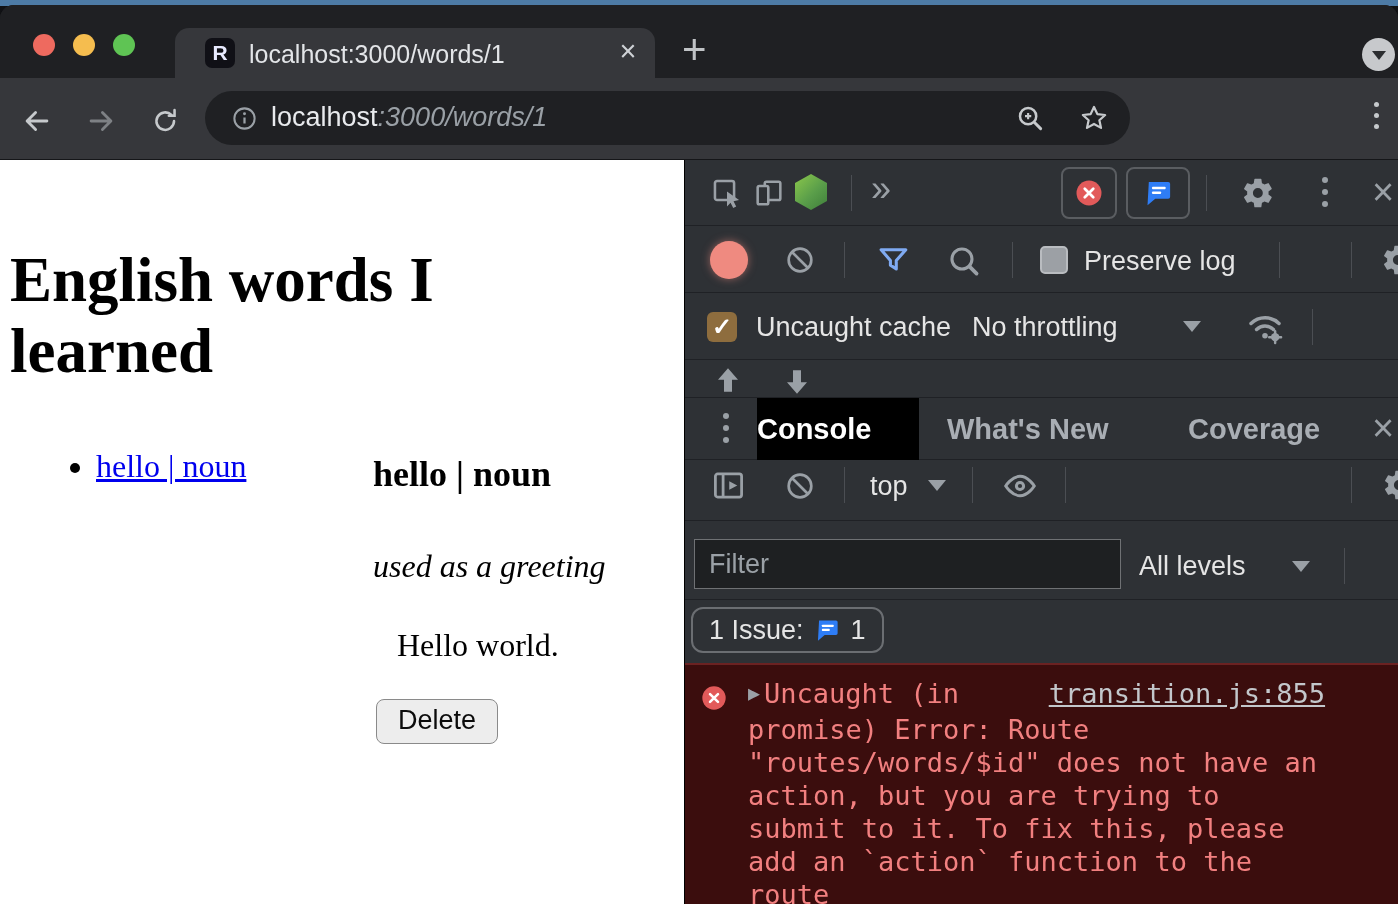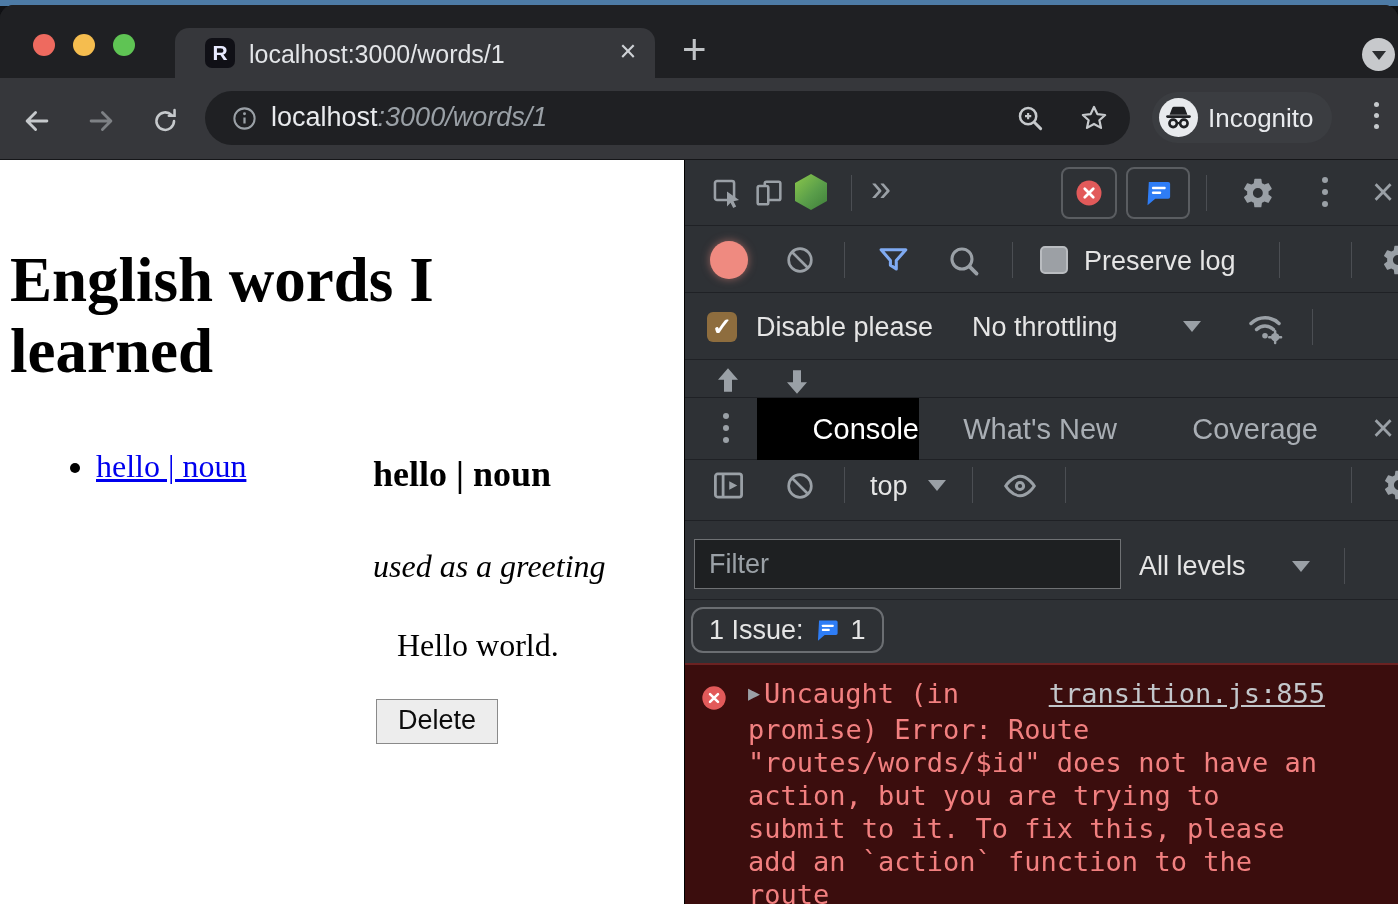--- a/index.html
+++ b/index.html
@@ -37,40 +37,40 @@
   .page { left:0; top:155px; width:684px; height:749px; background:#ffffff; overflow:hidden; font-family:"Liberation Serif", serif; }
   .page h1 { left:10px; top:57px; width:600px; position:absolute; font-size:63px; line-height:1.13; font-weight:bold; color:#000;margin-top:28px; }
   .word-list { left:0; top:288px; }
   .word-list ul { margin:0; padding-left:96px; }
   .word-list li { font-size:32px; color:#000; }
   .word-list a { color:#0000ee; }
   .detail { left:373px; top:293px; width:305px; height:456px; }
   .d-title { top:0; left:0; font-size:36px; font-weight:bold; color:#000; white-space:nowrap; }
   .d-def { top:95px; left:0; font-size:32px; font-style:italic; color:#000; white-space:nowrap; }
   .d-ex { top:174px; left:0; font-size:32px; color:#000; white-space:nowrap;margin-left:24px; }
-  .d-btn { top:246px; left:3px; font-family:"Liberation Sans", sans-serif; font-size:27px; color:#0b0b0b; background:#ededed; border:1px solid #8a8a8a; border-radius:0; padding:5px 21px 7px; }
+  .d-btn { top:246px; left:3px; font-family:"Liberation Sans", sans-serif; font-size:27px; color:#0b0b0b; background:#ededed; border:1px solid #8a8a8a; border-radius:8px; padding:5px 21px 7px; }
 
   
   .devtools { left:684px; top:155px; width:714px; height:749px; background:#2e3135; border-left:1px solid #000; overflow:hidden; }
   .dtrow { position:absolute; left:0; width:713px; }
   .bb { border-bottom:1px solid #1f2125; }
   .vsep { position:absolute; width:1px; height:36px; background:#4b4e53; }
   .dtlabel { position:absolute; font-size:27px; color:#e5e5e5; line-height:30px; white-space:nowrap; }
   .dticon { position:absolute; color:#9aa0a6; }
   .tribtn { position:absolute; width:0; height:0; border-left:9px solid transparent; border-right:9px solid transparent; border-top:11px solid #9aa0a6; }
   .iconbtn-border { position:absolute; border:2px solid #5a5d61; border-radius:8px; }
   .record { left:25px; top:14px; width:38px; height:38px; border-radius:50%; background:#ef8a80; box-shadow:0 0 8px rgba(239,138,128,.55); position:absolute; }
   .checkbox-off { position:absolute; left:355px; top:19px; width:28px; height:28px; border-radius:5px; background:#9ca0a5; border:2px solid #b9bcc0; }
   .checkbox-on { position:absolute; left:22px; top:18px; width:30px; height:30px; border-radius:6px; background:#8e6d3e; color:#fff; font-size:24px; font-weight:bold; text-align:center; line-height:30px; }
   .node-hex { position:absolute; left:110px; top:14px; width:32px; height:36px; background:linear-gradient(135deg,#8cc84b 0%,#5a9e4a 55%,#3f7f3b 100%); clip-path:polygon(50% 0,100% 25%,100% 75%,50% 100%,0 75%,0 25%); }
   .dots3 { position:absolute; width:6px; }
   .dots3 i { display:block; width:6px; height:6px; border-radius:50%; background:#9aa0a6; margin-bottom:6px; }
   .xclose { position:absolute; font-size:38px; color:#9aa0a6; line-height:38px; }
 
-  .drawer-tab { position:absolute; top:0; height:62px; line-height:62px; text-align:right; font-size:29px; color:#a9aeb4; }
+  .drawer-tab { position:absolute; top:0; height:62px; line-height:62px; text-align:left; font-size:29px; color:#a9aeb4;font-weight:bold; }
   .drawer-tab.active { background:#000; color:#fff; }
 
   .filter-input { position:absolute; left:9px; top:8px; width:427px; height:50px; background:#1e2022; border:1px solid #6f7174; color:#cdd1d5; font-size:27px; padding:0 14px; font-family:"Liberation Sans", sans-serif; }
   .filter-input::placeholder { color:#9aa0a6; }
   .issue-pill { position:absolute; left:6px; top:7px; height:46px; border:2px solid #6b6e72; border-radius:12px; display:flex; align-items:center; gap:10px; padding:0 16px; }
 
   .error-area { top:503px; height:246px; background:#3b0d0d; border-top:2px solid #6b2222; }
   .err-icon { position:absolute; left:15px; top:19px; width:28px; height:28px; }
   .err-msg { margin:12px 0 0 63px; width:35.5ch; font-family:"DejaVu Sans Mono", monospace; font-size:27px; line-height:33px; color:#f28080; }
   .err-link { float:right; margin-left:24px; color:#c3c7cb; text-decoration:underline; }
@@ -139,32 +139,20 @@
             <path d="M10.5 8v5M8 10.5h5" stroke-width="1.7"></path>
           </svg>
       </span>
       <span class="abs" style="left:874px;top:12px">
         <svg width="30" height="30" viewBox="0 0 24 24" fill="none" stroke="#c6c9cc" stroke-width="1.8" stroke-linejoin="round">
             <path d="M12 3.2l2.7 5.7 6.2.7-4.6 4.2 1.3 6.1L12 16.8 6.4 19.9l1.3-6.1-4.6-4.2 6.2-.7z"></path>
           </svg>
       </span>
     </div>
 
-    <div class="abs incog-pill">
-      <div class="abs incog-circle">
-        <svg width="39" height="39" viewBox="0 0 24 24">
-          <path d="M6.5 10.3h11l-1.6-4.1a1.2 1.2 0 0 0-1.1-.8H9.2a1.2 1.2 0 0 0-1.1.8z" fill="#1f2023"></path>
-          <rect x="4.4" y="10.6" width="15.2" height="1.7" rx="0.85" fill="#1f2023"></rect>
-          <circle cx="8.7" cy="15.6" r="2.3" fill="none" stroke="#1f2023" stroke-width="1.6"></circle>
-          <circle cx="15.3" cy="15.6" r="2.3" fill="none" stroke="#1f2023" stroke-width="1.6"></circle>
-          <path d="M11 15.4h2" stroke="#1f2023" stroke-width="1.4"></path>
-        </svg>
-      </div>
-      <div class="abs incog-label">Incognito</div>
-    </div>
 
     <div class="abs kebab" style="left:1374px;top:24px">
         <i></i>
         <i></i>
         <i></i>
       </div>
   </div>
 
   <div class="abs page">
     <h1>English words I learned</h1>
@@ -256,21 +244,21 @@
       <span class="vsep" style="left:666px;top:15px"></span>
       <span class="dticon" style="left:696px;top:16px">
         <svg width="34" height="34" viewBox="0 0 24 24">
             <path fill="#9aa0a6" fill-rule="evenodd" d="M19.4 13c.04-.33.06-.66.06-1s-.02-.67-.06-1l2.1-1.65a.5.5 0 0 0 .12-.64l-2-3.46a.5.5 0 0 0-.61-.22l-2.49 1a7.3 7.3 0 0 0-1.73-1l-.38-2.65A.5.5 0 0 0 13.9 2h-4a.5.5 0 0 0-.5.42l-.37 2.65c-.63.26-1.2.6-1.74 1l-2.49-1a.5.5 0 0 0-.6.22l-2 3.46a.5.5 0 0 0 .12.64L4.4 11c-.04.33-.06.66-.06 1s.02.67.06 1l-2.08 1.65a.5.5 0 0 0-.12.64l2 3.46c.14.24.42.33.6.22l2.5-1c.53.4 1.1.74 1.73 1l.37 2.65a.5.5 0 0 0 .5.42h4a.5.5 0 0 0 .5-.42l.38-2.65a7.3 7.3 0 0 0 1.73-1l2.49 1c.24.1.5 0 .6-.22l2-3.46a.5.5 0 0 0-.11-.64zM11.9 15.5a3.5 3.5 0 1 1 0-7 3.5 3.5 0 0 1 0 7z"></path>
           </svg>
       </span>
     </div>
 
     <div class="dtrow bb" style="top:134px;height:66px">
       <span class="checkbox-on">✓</span>
-      <span class="dtlabel" style="left:71px;top:18px">Disable please</span>
+      <span class="dtlabel" style="left:71px;top:18px">Uncaught cache</span>
       <span class="dtlabel" style="left:287px;top:18px">No throttling</span>
       <span class="tribtn" style="left:498px;top:27px"></span>
       <span class="dticon" style="left:559px;top:12px">
         <svg width="42" height="42" viewBox="0 0 24 24" fill="none" stroke="#9aa0a6" stroke-width="2" stroke-linecap="round">
             <path d="M4 10a11.5 11.5 0 0 1 16 0"></path>
             <path d="M7.2 13.4a7 7 0 0 1 9.6 0"></path>
             <circle cx="12" cy="17" r="1.6" fill="#9aa0a6" stroke="none"></circle>
             <circle cx="17.8" cy="17.8" r="2.4" fill="#9aa0a6" stroke="none"></circle>
             <path d="M17.8 14.4v1M17.8 20.2v1M14.4 17.8h1M20.2 17.8h1" stroke-width="1.4"></path>
           </svg>

